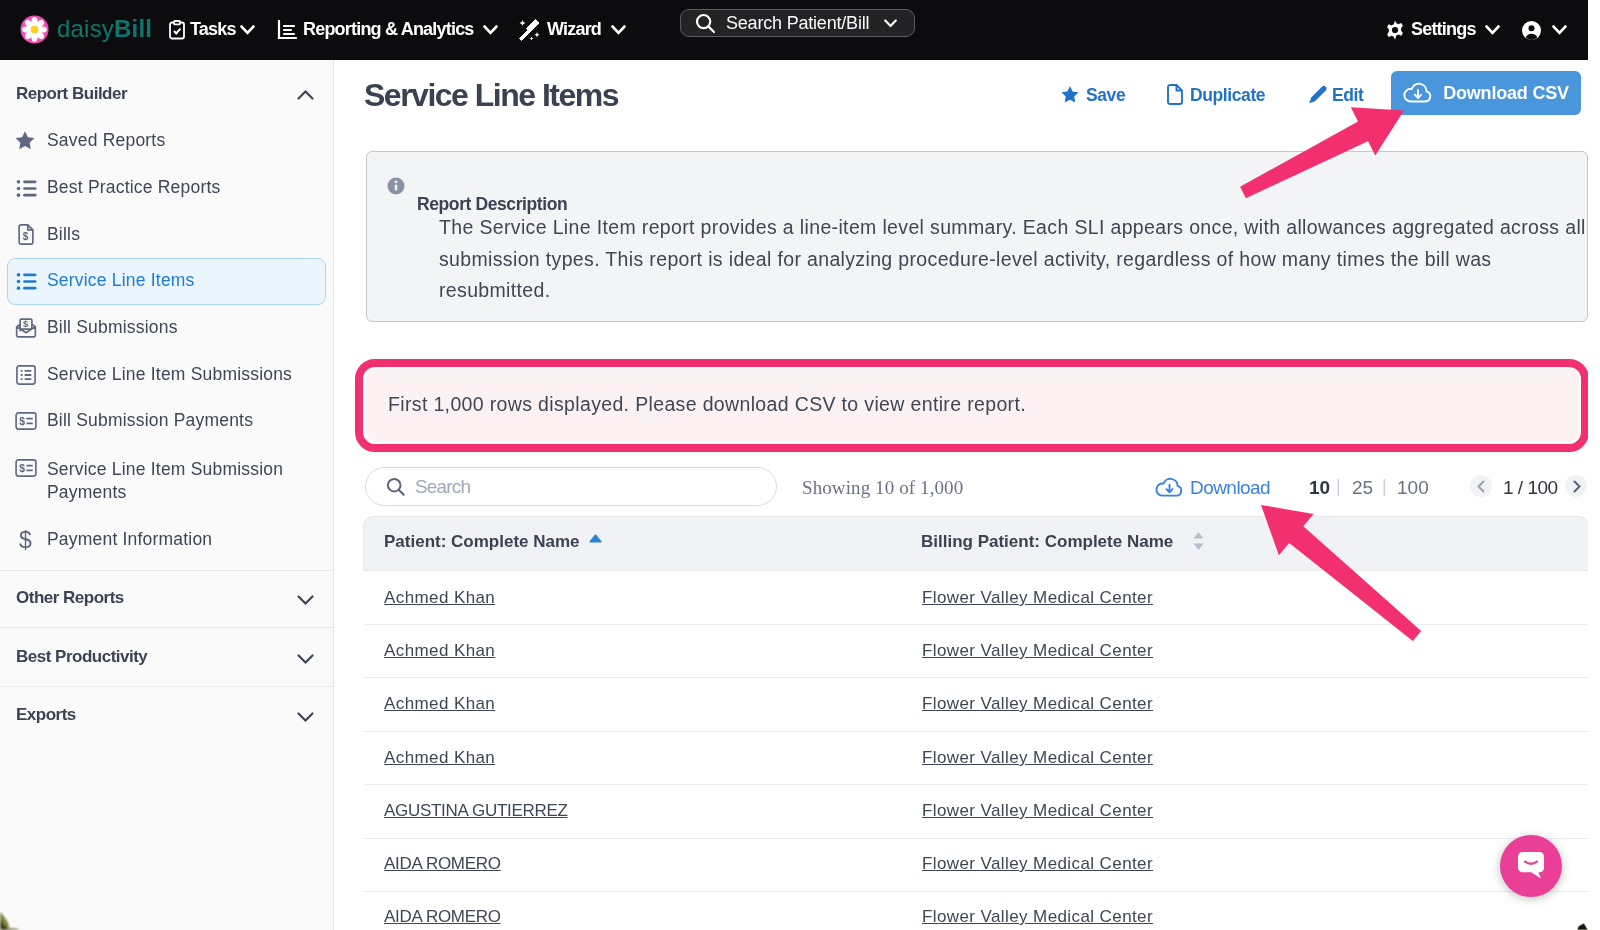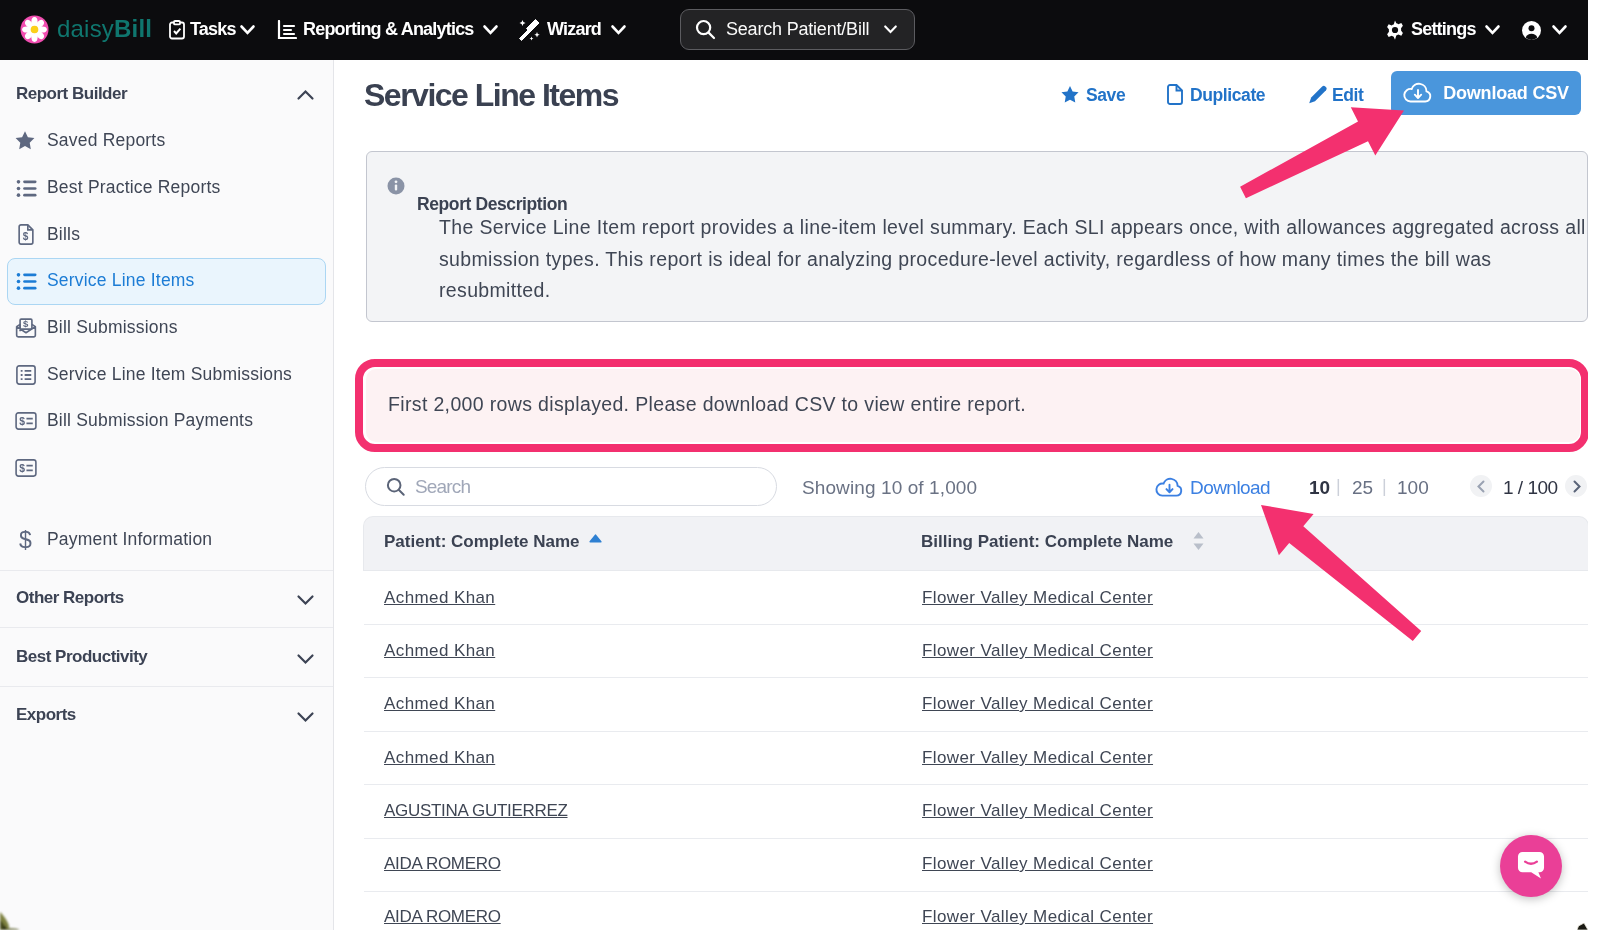--- a/index.html
+++ b/index.html
@@ -3,21 +3,21 @@
 <meta charset="utf-8">
 <style>
 * { margin:0; padding:0; box-sizing:border-box; }
 html,body { width:1600px; height:930px; overflow:hidden; background:#fff; font-family:"Liberation Sans",sans-serif; }
 .abs { position:absolute; }
 
 #nav { position:absolute; left:0; top:0; width:1588px; height:60px; background:#0c0c0e; }
 #nav .navtxt { color:#fff; font-weight:700; font-size:18px; letter-spacing:-0.8px; }
 #logo-text { position:absolute; left:57px; top:15px; font-size:24px; color:#0f766e; font-weight:400; letter-spacing:0.2px; }
 #logo-text b { font-weight:700; }
-#searchbox { position:absolute; left:680px; top:9px; width:235px; height:41px; background:#232325; border:1px solid #5c5c60; border-radius:9px; display:flex; align-items:center; }
+#searchbox { position:absolute; left:680px; top:9px; width:235px; height:28px; background:#232325; border:1px solid #5c5c60; border-radius:9px; display:flex; align-items:center; }
 #searchbox span { color:#fafafa; font-size:18px; letter-spacing:-0.2px; margin-left:10px; }
 
 #sidebar { position:absolute; left:0; top:60px; width:334px; height:870px; background:#fafafb; border-right:1px solid #e4e5e9; }
 .side-h { position:absolute; left:16px; font-size:17px; letter-spacing:-0.5px; font-weight:700; color:#3c4354; }
 .side-item { position:absolute; left:47px; font-size:17.5px; letter-spacing:0.2px; color:#3f4655; }
 .side-icon { position:absolute; left:22px; }
 .divider { position:absolute; left:0; width:333px; height:1px; background:#e9eaee; }
 #selbox { position:absolute; left:7px; top:198px; width:319px; height:47px; background:#eaf5fd; border:1px solid #abd6f3; border-radius:8px; }
 
 #main { position:absolute; left:335px; top:60px; width:1253px; height:870px; background:#fff; }
@@ -25,21 +25,21 @@
 .actlink { color:#2273c8; font-weight:700; font-size:17.5px; letter-spacing:-0.4px; }
 #btn-csv { position:absolute; left:1391px; top:71px; width:190px; height:44px; background:#4a96dc; border-radius:6px; color:#fff; font-weight:700; font-size:18px; letter-spacing:-0.2px; display:flex; align-items:center; justify-content:center; }
 #descbox { position:absolute; left:366px; top:151px; width:1222px; height:171px; background:#f3f4f6; border:1px solid #c3c6cf; border-radius:6px; }
 #desc-title { position:absolute; left:417px; top:194px; font-size:17.5px; letter-spacing:-0.4px; font-weight:700; color:#3b4252; }
 #desc-body { position:absolute; left:417px; top:212px; font-size:19.5px; color:#3f4654; line-height:31.5px; letter-spacing:0.35px;margin-left:22px; }
 #pinkring { position:absolute; left:355px; top:359px; width:1234px; height:93px; border:8px solid #f3306f; border-radius:20px; }
 #pinkinner { position:absolute; left:3px; top:2px; width:1214px; height:73px; background:#fdf2f3; border-radius:10px; }
 #pinktext { position:absolute; left:22px; top:24px; font-size:19.5px; letter-spacing:0.35px; color:#3f4654; }
 
 #searchpill { position:absolute; left:365px; top:467px; width:412px; height:39px; border:1px solid #d8dbe2; border-radius:20px; background:#fff; }
-#showing { position:absolute; left:802px; top:477px; font-size:19px; letter-spacing:0.1px; color:#6a7284; }
+#showing { position:absolute; left:802px; top:477px; font-size:19px; letter-spacing:0.1px; color:#6a7284;font-family:Liberation Serif, serif; }
 #dl-link { position:absolute; left:1190px; top:477px; font-size:19px; letter-spacing:-0.55px; color:#3c80e2; }
 #pag { position:absolute; left:1503px; top:477px; font-size:19px; letter-spacing:-0.5px; color:#2f3443; }
 
 #thead { position:absolute; left:364px; top:517px; width:1224px; height:53px; background:#f1f2f5; border-radius:9px 9px 0 0; box-shadow:0 0 0 1px #e7e9ed; }
 .th { position:absolute; top:532px; font-size:17px; font-weight:700; color:#3b4252; }
 .row-line { position:absolute; width:1224px; height:1px; background:#e9ebef; left:364px; }
 .td { position:absolute; font-size:17px; letter-spacing:0.4px; color:#3f4654;text-decoration:underline; }
 
 #chat { position:absolute; left:1500px; top:835px; width:62px; height:62px; border-radius:50%; background:#ea3f97; box-shadow:0 2px 10px rgba(0,0,0,0.25); }
 #rightstrip { position:absolute; left:1588px; top:0; width:12px; height:930px; background:#fff; }
@@ -184,20 +184,21 @@
     <text x="4.4" y="14.6" font-size="11.5" font-weight="bold" fill="#5e6880" stroke="none" font-family="Liberation Sans,sans-serif">$</text>
     <path d="M12.5 7.3 h7 M12.5 12.7 h7" stroke-width="2"></path>
   </svg>
   <div class="side-item" style="top:350px">Bill Submission Payments</div>
 
   <svg class="side-icon" style="left:15px;top:399px" width="22" height="18" viewBox="0 0 24 20" fill="none" stroke="#5e6880" stroke-width="1.8">
     <rect x="1" y="1" width="22" height="18" rx="2.5"></rect>
     <text x="4.4" y="14.6" font-size="11.5" font-weight="bold" fill="#5e6880" stroke="none" font-family="Liberation Sans,sans-serif">$</text>
     <path d="M12.5 7.3 h7 M12.5 12.7 h7" stroke-width="2"></path>
   </svg>
+  <div class="side-item" style="top:399px">Service Line Item Submission<br><span style="display:inline-block;margin-top:2px">Payments</span></div>
 
   <div class="abs" style="left:19px;top:467px;font-size:23px;color:#5e6880;font-weight:400">$</div>
   <div class="side-item" style="top:469px">Payment Information</div>
 
   <div class="divider" style="top:510px"></div>
   <div class="side-h" style="top:528px">Other Reports</div>
   <svg class="abs" style="left:296px;top:534px" width="19" height="12" viewBox="0 0 19 12" fill="none" stroke="#3c4354" stroke-width="2.2" stroke-linecap="round">
       <path d="M2.5 2.5 L9.5 9.5 L16.5 2.5"></path>
     </svg>
   <div class="divider" style="top:567px"></div>
@@ -246,21 +247,21 @@
 <svg class="abs" style="left:387px;top:177px" width="18" height="18" viewBox="0 0 18 18">
     <circle cx="9" cy="9" r="8.5" fill="#8a93a6"></circle>
     <rect x="7.8" y="7.5" width="2.4" height="6" rx="1" fill="#f3f4f6"></rect>
     <circle cx="9" cy="4.8" r="1.4" fill="#f3f4f6"></circle>
   </svg>
 <div id="desc-title">Report Description</div>
 <div id="desc-body">The Service Line Item report provides a line-item level summary. Each SLI appears once, with allowances aggregated across all<br>submission types. This report is ideal for analyzing procedure-level activity, regardless of how many times the bill was<br>resubmitted.</div>
 
 <div id="pinkring">
     <div id="pinkinner">
-      <div id="pinktext">First 2,000 rows displayed. Please download CSV to view entire report.</div>
+      <div id="pinktext">First 1,000 rows displayed. Please download CSV to view entire report.</div>
     </div>
   </div>
 
 <div id="searchpill">
   <svg class="abs" style="left:20px;top:9px" width="20" height="20" viewBox="0 0 21 21" fill="none" stroke="#5b6478" stroke-width="2.1" stroke-linecap="round">
       <circle cx="8.6" cy="8.6" r="6.6"></circle>
       <path d="M13.6 13.6 L18.6 18.6"></path>
     </svg>
   <div class="abs" style="left:49px;top:8px;font-size:19px;letter-spacing:-0.85px;color:#a0a7b8">Search</div>
 </div>

